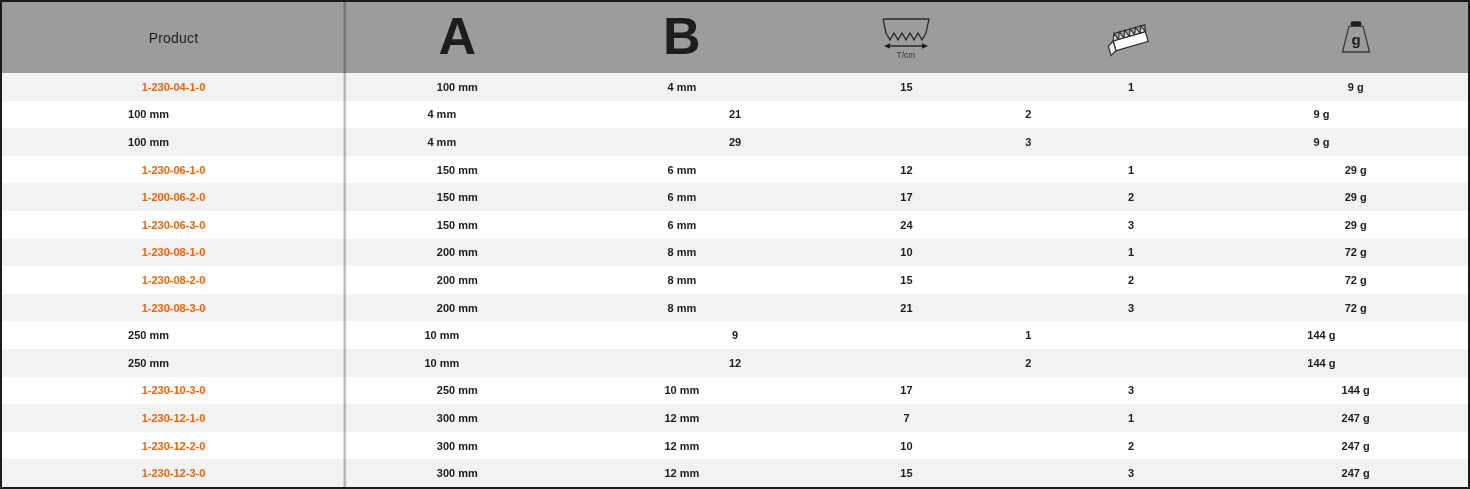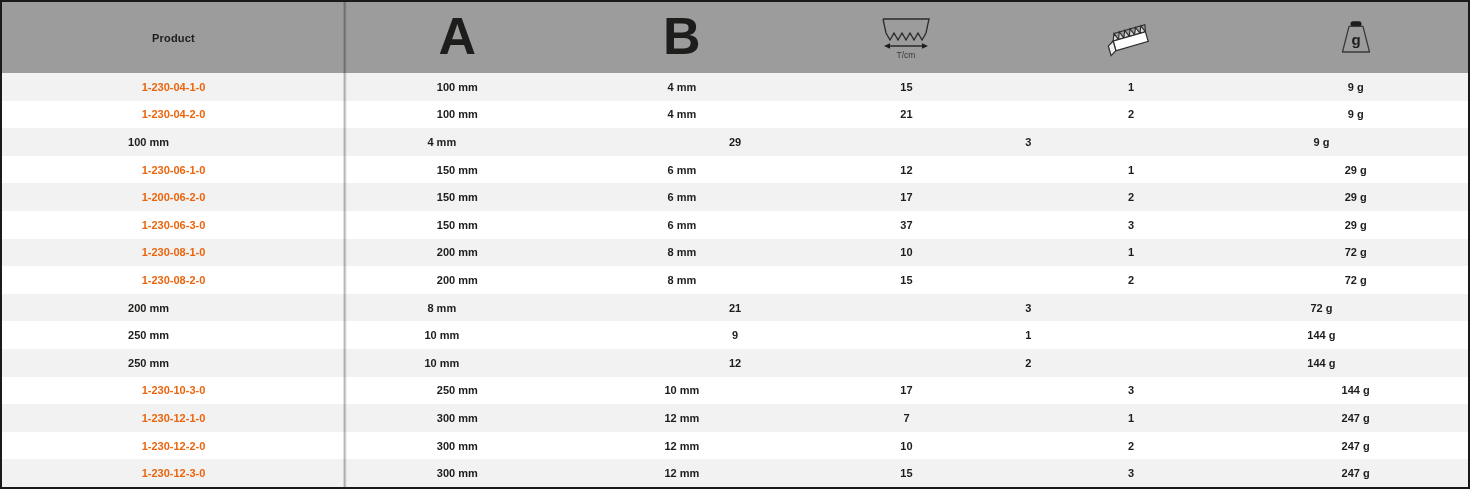--- a/index.html
+++ b/index.html
@@ -25,21 +25,21 @@
   .product-col { width: 343px; flex: none; }
   .col { flex: 1 1 0; }
 
   .hcell {
     display: flex;
     align-items: center;
     justify-content: center;
     height: 100%;
     color: #1d1d1b;
   }
-  .hcell.product-label { font-size: 11px; font-weight: bold; letter-spacing: .2px; }
+  .hcell.product-label { font-size: 14px; font-weight: normal; letter-spacing: .2px; }
   .hcell.letter { font-size: 52px; font-weight: bold; line-height: 1; padding-bottom: 4px; }
 
   .rows {
     display: flex;
     flex-direction: column;
     height: 414px;
   }
   .trow {
     display: flex;
     flex: 1 1 0;
@@ -131,23 +131,20 @@
           <a class="code" href="#">1-230-04-1-0</a>
         </div>
         <div class="cell col">100 mm</div>
         <div class="cell col">4 mm</div>
         <div class="cell col">15</div>
         <div class="cell col">1</div>
         <div class="cell col">9 g</div>
       </div>
 
       <div class="trow">
-        <div class="cell product-col">
-          <a class="code" href="#">1-230-04-2-0</a>
-        </div>
         <div class="cell col">100 mm</div>
         <div class="cell col">4 mm</div>
         <div class="cell col">21</div>
         <div class="cell col">2</div>
         <div class="cell col">9 g</div>
       </div>
 
       <div class="trow">
         <div class="cell col">100 mm</div>
         <div class="cell col">4 mm</div>
@@ -177,21 +174,21 @@
         <div class="cell col">2</div>
         <div class="cell col">29 g</div>
       </div>
 
       <div class="trow">
         <div class="cell product-col">
           <a class="code" href="#">1-230-06-3-0</a>
         </div>
         <div class="cell col">150 mm</div>
         <div class="cell col">6 mm</div>
-        <div class="cell col">37</div>
+        <div class="cell col">24</div>
         <div class="cell col">3</div>
         <div class="cell col">29 g</div>
       </div>
 
       <div class="trow">
         <div class="cell product-col">
           <a class="code" href="#">1-230-08-1-0</a>
         </div>
         <div class="cell col">200 mm</div>
         <div class="cell col">8 mm</div>
@@ -205,20 +202,23 @@
           <a class="code" href="#">1-230-08-2-0</a>
         </div>
         <div class="cell col">200 mm</div>
         <div class="cell col">8 mm</div>
         <div class="cell col">15</div>
         <div class="cell col">2</div>
         <div class="cell col">72 g</div>
       </div>
 
       <div class="trow">
+        <div class="cell product-col">
+          <a class="code" href="#">1-230-08-3-0</a>
+        </div>
         <div class="cell col">200 mm</div>
         <div class="cell col">8 mm</div>
         <div class="cell col">21</div>
         <div class="cell col">3</div>
         <div class="cell col">72 g</div>
       </div>
 
       <div class="trow">
         <div class="cell col">250 mm</div>
         <div class="cell col">10 mm</div>

